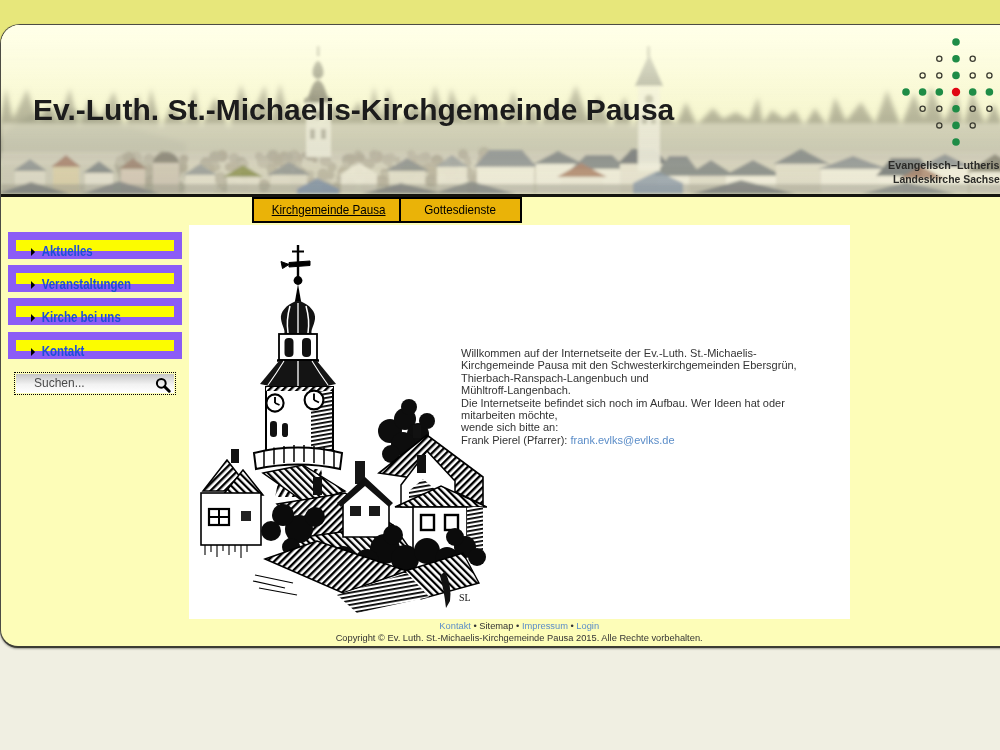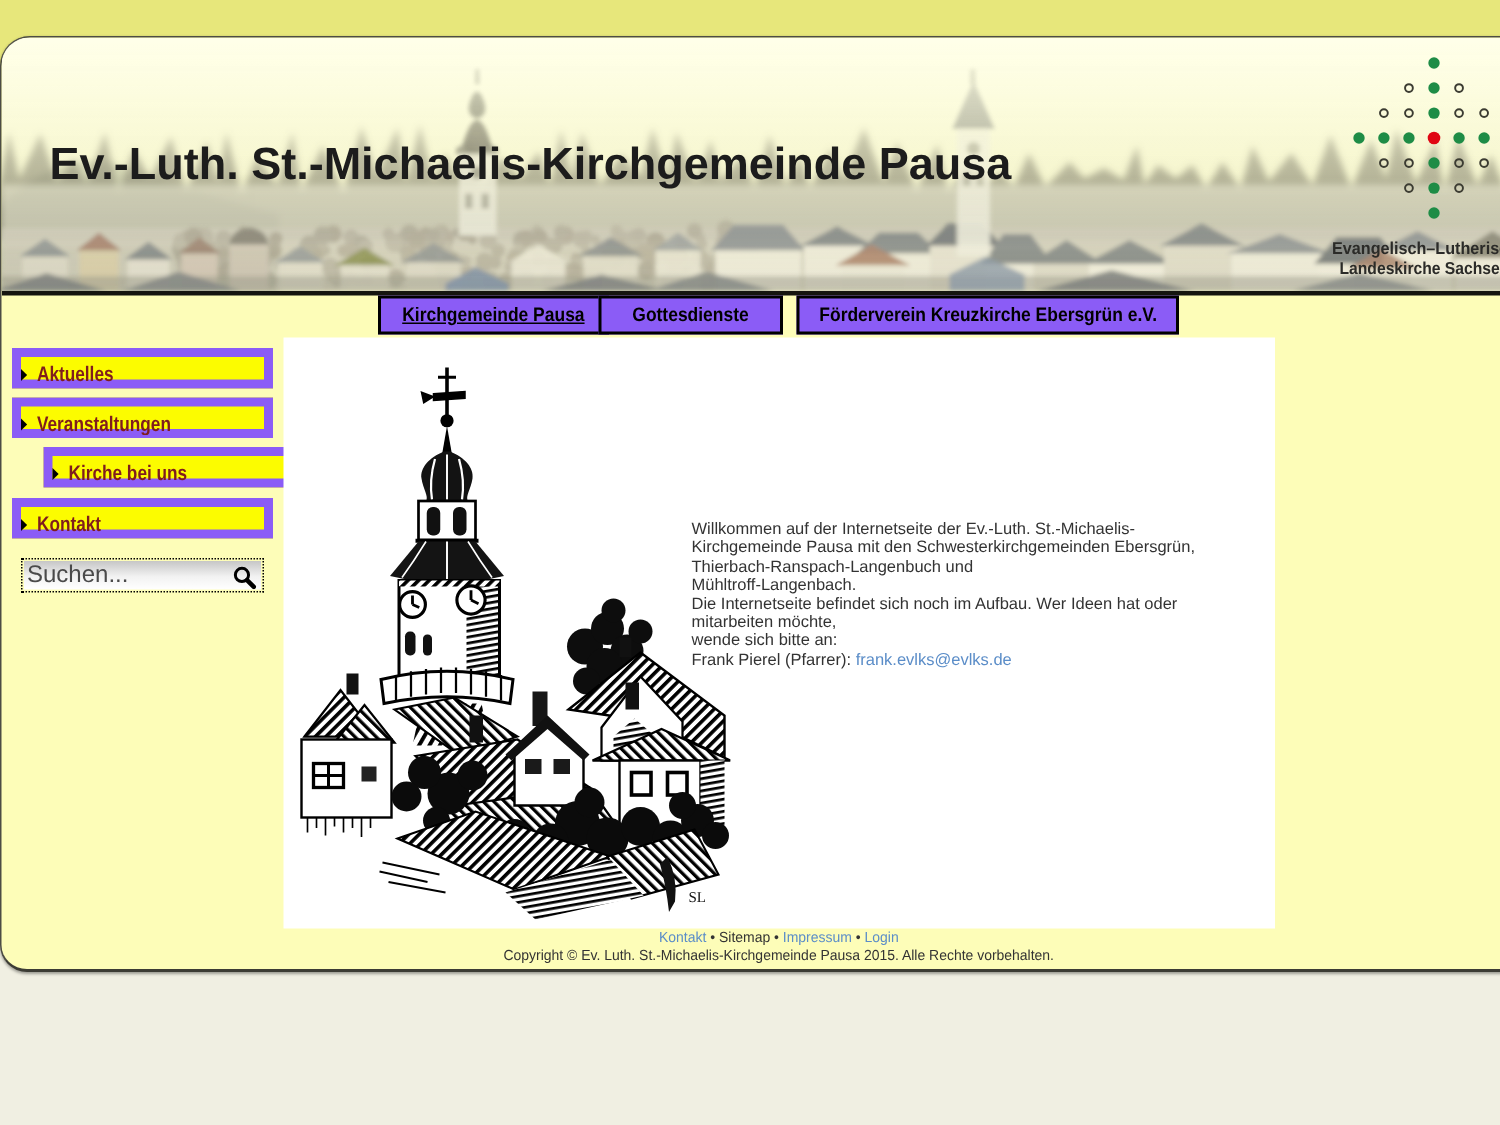--- a/index.html
+++ b/index.html
@@ -12,39 +12,39 @@
           border-radius:20px 0 0 18px; overflow:hidden;
           box-shadow:0 1px 2px rgba(0,0,0,0.35); }
   
   #header { position:absolute; left:0; top:0; width:1012px; height:169px; overflow:hidden; }
   #header svg.photo { position:absolute; left:0; top:0; }
   #hborder { position:absolute; left:0; top:169px; width:1012px; height:3px; background:#15150f; }
   h1 { position:absolute; left:32px; top:68px; font-size:30px; font-weight:bold; color:#1c1c1c;
        letter-spacing:0px; }
   #logo { position:absolute; left:880px; top:-0.5px; width:132px; height:166px; }
   
-  .tab { position:absolute; top:172px; height:26px; background:#8b5cf6; border:2px solid #000;
-         font-size:13px; font-weight:bold; color:#000; text-align:center; line-height:21px; }
+  .tab { position:absolute; top:172px; height:26px; background:#eab308; border:2px solid #000;
+         font-size:13px; font-weight:normal; color:#000; text-align:center; line-height:21px; }
   .tab span { display:inline-block; white-space:nowrap; transform:scaleX(0.895); transform-origin:center; }
   #tab1 { left:251px; width:154px; } #tab1 span { text-decoration:underline; }
   #tab2 { left:398px; width:123px; }
   #tab3 { left:530px; width:255px; }
   
   .mbtn { position:absolute; left:7px; width:174px; height:27px; background:#fcfc00;
-          border:6px solid #8b5cf6; font-size:14px; font-weight:bold; color:#7f1d1d;
-          line-height:22px; white-space:nowrap; }
+          border:8px solid #8b5cf6; font-size:14px; font-weight:bold; color:#1d4ed8;
+          line-height:22px; padding-left:15px; white-space:nowrap; }
   .mbtn .tx { display:inline-block; transform:scaleX(0.82); transform-origin:left center; }
   .mbtn .arr { display:inline-block; width:0; height:0; border-left:5px solid #000;
                border-top:4px solid transparent; border-bottom:4px solid transparent;
                margin-right:8px; }
-  #mb1 { top:207px; } #mb2 { top:240px; } #mb3 { top:273px;margin-left:21px; } #mb4 { top:307px; }
+  #mb1 { top:207px; } #mb2 { top:240px; } #mb3 { top:273px; } #mb4 { top:307px; }
   #searchbox { position:absolute; left:13px; top:347px; width:162px; height:23px;
                border:1px dotted #000; padding:1px; background:#fdfdb8; }
   #searchbox .inp { width:100%; height:100%; background:linear-gradient(#c6c6c6,#f2f2f2 55%,#ffffff);
-                    border:none; font-size:16px; color:#4a4a4a; line-height:19px; padding-left:2px; }
+                    border:none; font-size:12px; color:#4a4a4a; line-height:19px; padding-left:18px; }
   #mag { position:absolute; right:4px; top:4px; }
   
   #content { position:absolute; left:188px; top:200px; width:661px; height:394px; background:#fff; }
   #drawing { position:absolute; left:8px; top:16px; }
   #welcome { position:absolute; left:282px; top:66px; width:380px; text-align:center;
              font-size:24px; font-weight:bold; color:#000; }
   #welcome span { display:inline-block; transform:scaleX(0.91); }
   #intro { position:absolute; left:272px; top:122px; width:400px; text-align:left;
            font-size:11px; line-height:12.4px; color:#333; }
   #intro a { color:#5b8dc8; text-decoration:none; }
@@ -454,21 +454,20 @@
         <circle cx="91.7" cy="100.4" r="2.6" fill="none" stroke="#3c3c32" stroke-width="1.3"></circle>
         <circle cx="75" cy="117" r="3.8" fill="#1e8c46"></circle>
       </g>
       <text x="7" y="144" font-family="Liberation Sans" font-size="11.5" font-weight="bold" fill="#2b2b28" textLength="130" lengthAdjust="spacingAndGlyphs">Evangelisch–Lutherische</text>
       <text x="12" y="157.7" font-family="Liberation Sans" font-size="11.5" font-weight="bold" fill="#2b2b28" textLength="119" lengthAdjust="spacingAndGlyphs">Landeskirche Sachsens</text>
     </svg>
   </div>
   <div id="hborder"></div>
   <div id="tab1" class="tab"><span>Kirchgemeinde Pausa</span></div>
   <div id="tab2" class="tab"><span>Gottesdienste</span></div>
-  <div id="tab3" class="tab"><span>Förderverein Kreuzkirche Ebersgrün e.V.</span></div>
   <div id="mb1" class="mbtn"><span class="tx"><span class="arr"></span>Aktuelles</span></div>
   <div id="mb2" class="mbtn"><span class="tx"><span class="arr"></span>Veranstaltungen</span></div>
   <div id="mb3" class="mbtn"><span class="tx"><span class="arr"></span>Kirche bei uns</span></div>
   <div id="mb4" class="mbtn"><span class="tx"><span class="arr"></span>Kontakt</span></div>
   <div id="searchbox">
     <div class="inp">Suchen...</div>
     <svg id="mag" width="16" height="16" viewBox="0 0 16 16">
       <circle cx="6.3" cy="6.3" r="4.4" fill="none" stroke="#000" stroke-width="2"></circle>
       <line x1="9.7" y1="9.7" x2="14.2" y2="14.2" stroke="#000" stroke-width="3" stroke-linecap="round"></line>
     </svg>

